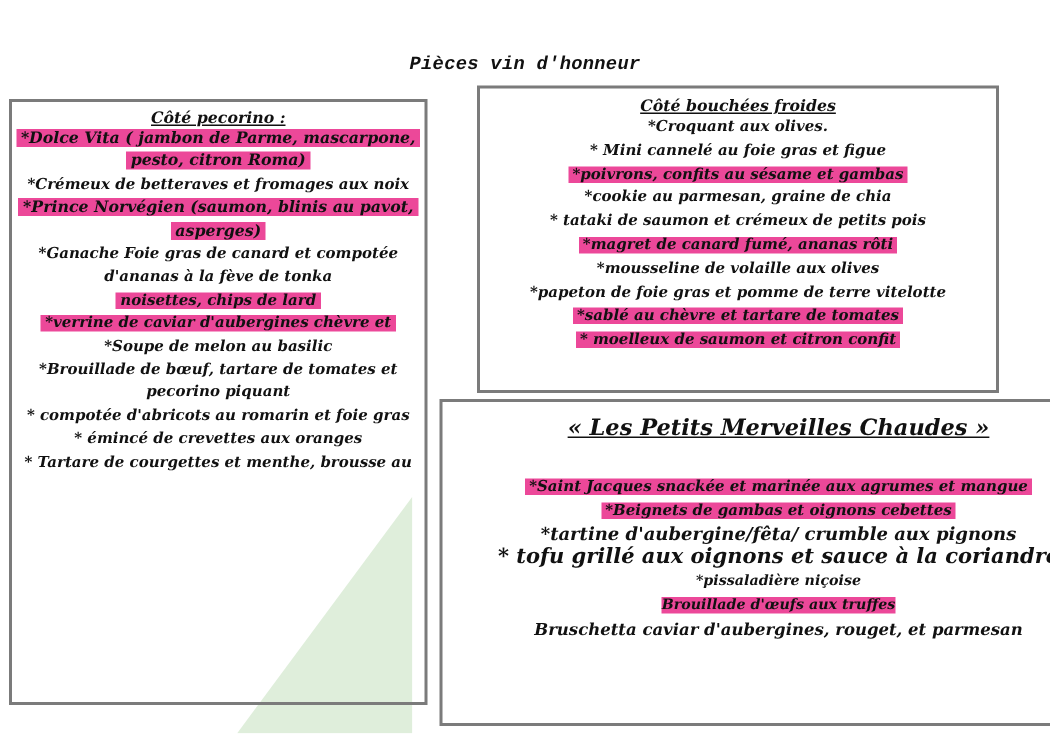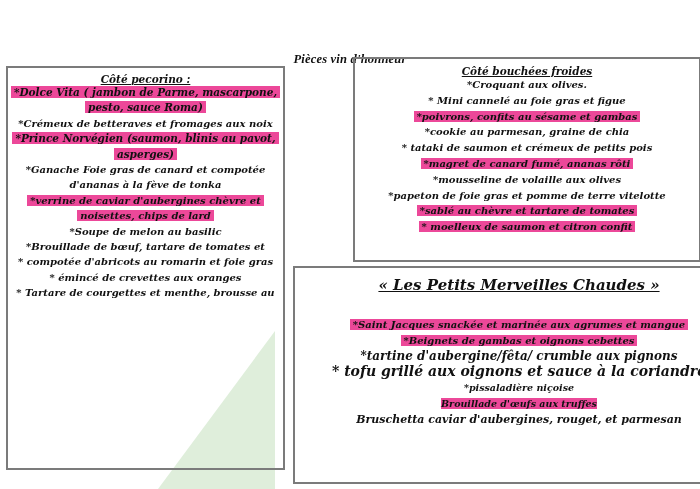--- a/index.html
+++ b/index.html
@@ -1,35 +1,35 @@
 <!DOCTYPE html>
 <html><head>
 <meta charset="utf-8">
 <style>
   html, body { margin: 0; padding: 0; }
   body {
     width: 700px; height: 489px; background: #ffffff; position: relative; overflow: hidden;
     font-family: "DejaVu Serif", serif; color: #111;
   }
   .page-title {
-    position: absolute; left: 0; top: 52px; width: 700px; text-align: center;
-    font-family: Liberation Serif, serif; font-style: italic; font-weight: bold;
+    position: absolute; left: 0; top: 36px; width: 700px; text-align: center;
+    font-family: Liberation Mono, monospace; font-style: italic; font-weight: bold;
     font-size: 12.5px; letter-spacing: 0.2px;
   }
   .triangle {
     position: absolute; left: 158px; top: 331px; width: 117px; height: 158px;
     background: #dfeedb;
     clip-path: polygon(100% 0, 100% 100%, 0 100%);
   }
   .box {
     position: absolute; box-sizing: border-box;
     border: 2px solid #7b7b7b; background: transparent;
   }
   .box-left { left: 6px; top: 66px; width: 279px; height: 404px; }
-  .box-cold { left: 318px; top: 57px; width: 348px; height: 205px; margin-left: 35px; }
+  .box-cold { left: 318px; top: 57px; width: 348px; height: 205px; }
   .box-hot { left: 293px; top: 266px; width: 452px; height: 218px; }
   .box-inner { position: absolute; left: 0; right: 0; text-align: center; }
   .sec-title {
     font-style: italic; font-weight: bold; text-decoration: underline;
     font-size: 10.5px; line-height: 12px;
   }
   .hot-title {
     font-style: italic; font-weight: bold; text-decoration: underline;
     font-size: 15px; line-height: 20px;
   }
@@ -47,38 +47,39 @@
 <div class="triangle"></div>
 
 <div class="page-title">Pièces vin d'honneur</div>
 
 <div class="box box-left">
   <div class="box-inner left-list" style="top:5px;">
     <div class="sec-title">Côté pecorino :</div>
 
     <div>
       <div class="item"><span class="hl">*Dolce Vita ( jambon de Parme, mascarpone,</span></div>
-      <div class="item"><span class="hl">pesto, sauce Roma)</span></div>
+      <div class="item"><span class="hl">pesto, citron Roma)</span></div>
     </div>
     <div class="item item-sm">*Crémeux de betteraves et fromages aux noix</div>
     <div>
       <div class="item"><span class="hl">*Prince Norvégien (saumon, blinis au pavot,</span></div>
       <div class="item"><span class="hl">asperges)</span></div>
     </div>
     <div>
       <div class="item item-sm">*Ganache Foie gras de canard et compotée</div>
       <div class="item item-sm">d'ananas à la fève de tonka</div>
     </div>
     <div>
+      <div class="item item-sm"><span class="hl">noisettes, chips de lard</span></div>
       <div class="item item-sm"><span class="hl">*verrine de caviar d'aubergines chèvre et</span></div>
-      <div class="item item-sm"><span class="hl">noisettes, chips de lard</span></div>
     </div>
     <div class="item item-sm">*Soupe de melon au basilic</div>
     <div>
       <div class="item item-sm">*Brouillade de bœuf, tartare de tomates et</div>
+      <div class="item item-sm">pecorino piquant</div>
     </div>
     <div class="item item-sm">* compotée d'abricots au romarin et foie gras</div>
     <div class="item item-sm">* émincé de crevettes aux oranges</div>
     <div class="item item-sm">* Tartare de courgettes et menthe, brousse au</div>
   </div>
 </div>
 
 <div class="box box-cold">
   <div class="box-inner" style="top:6px;">
     <div class="sec-title">Côté bouchées froides</div>

